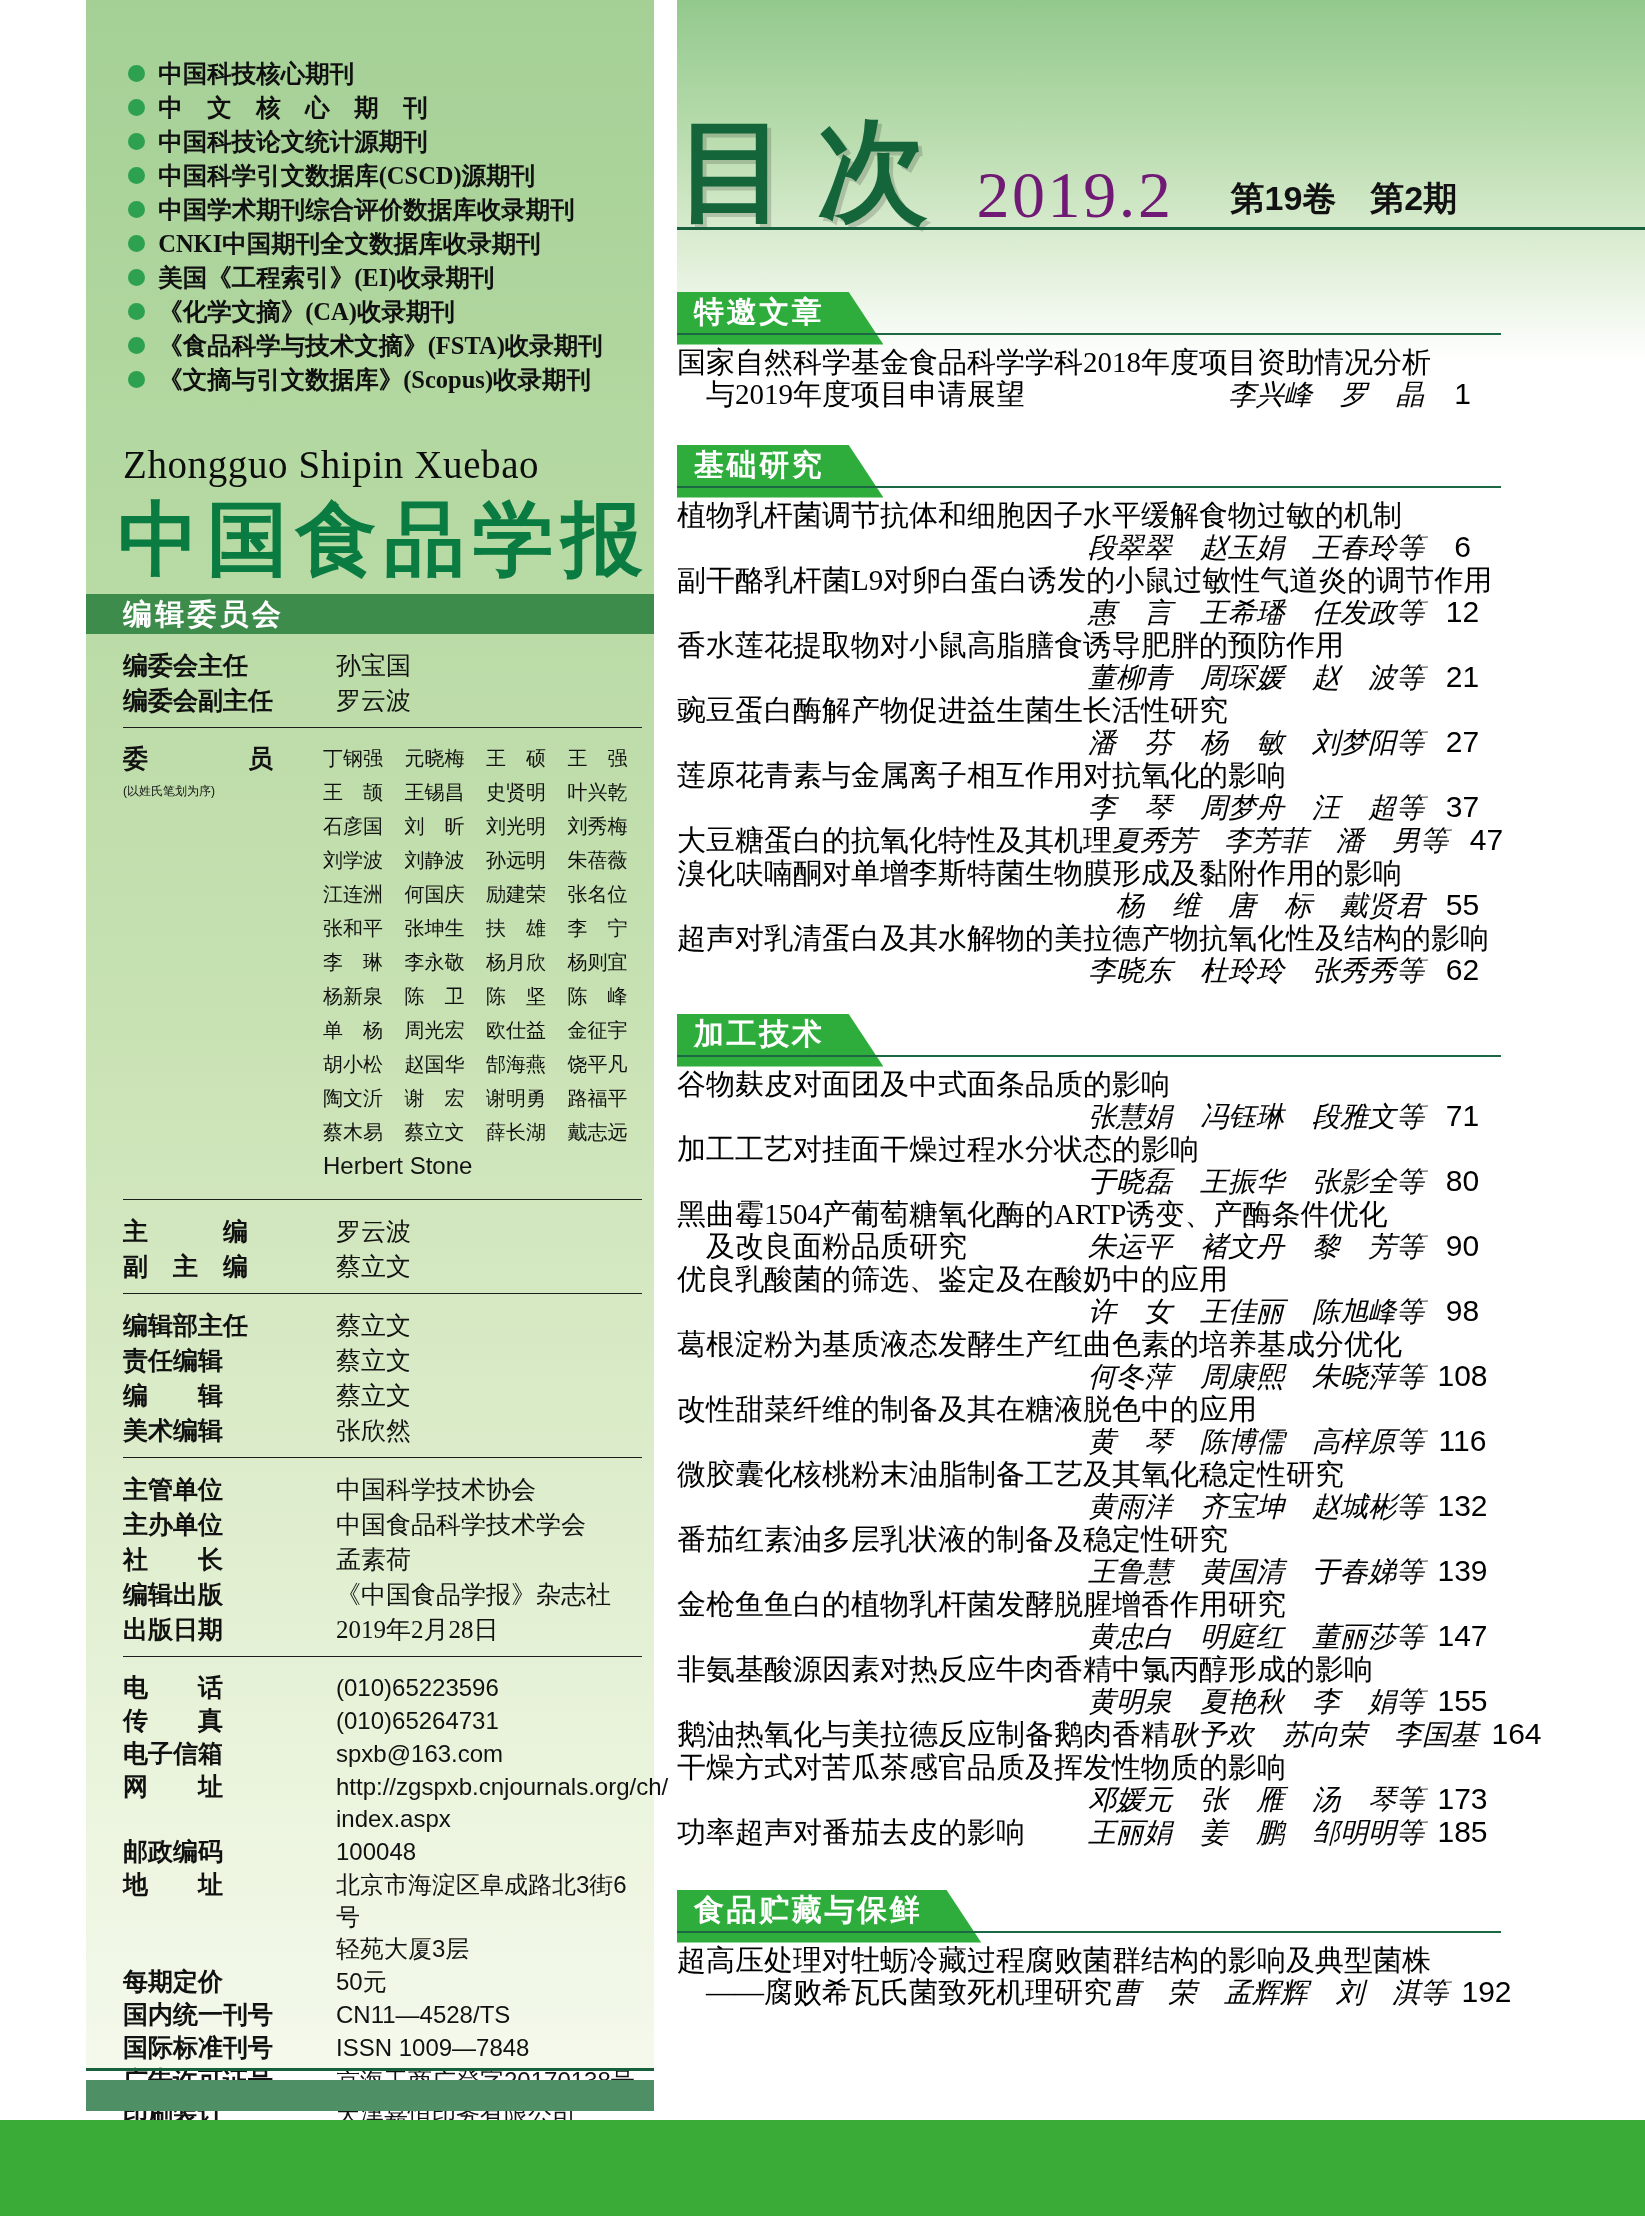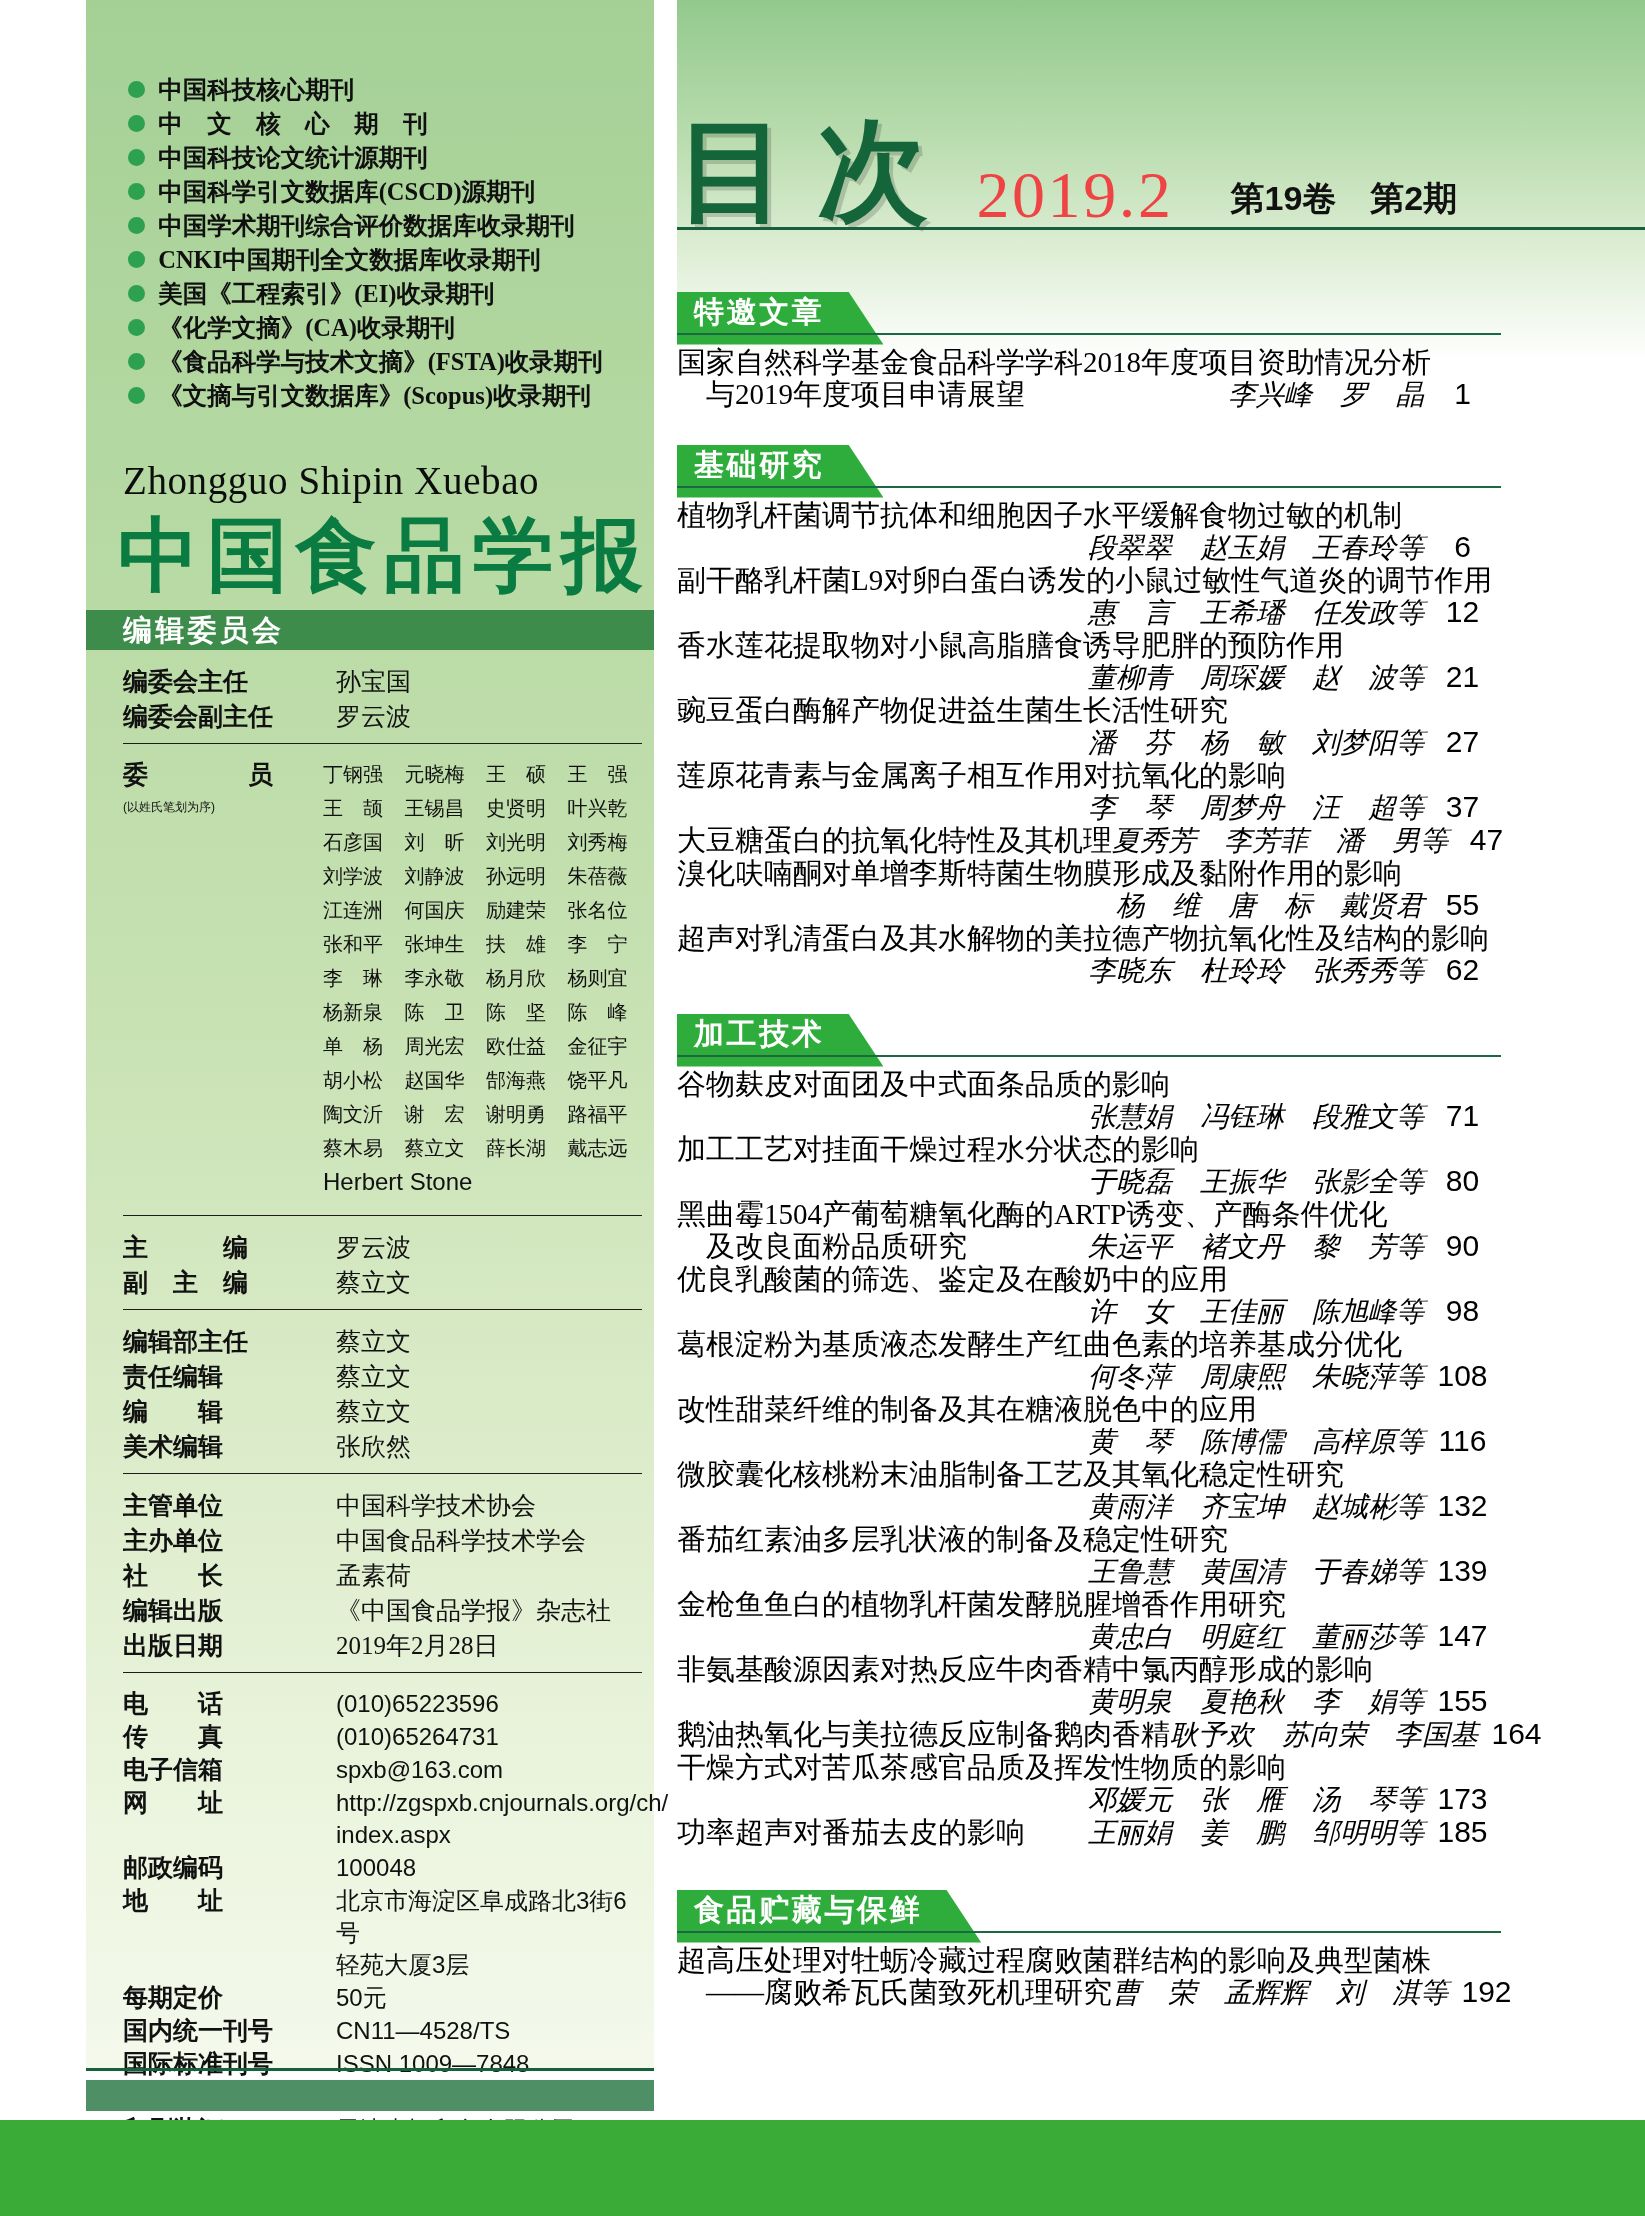--- a/index.html
+++ b/index.html
@@ -2,21 +2,21 @@
 <html style="font-size:10.3px"><head>
 <meta charset="utf-8">
 <style>
   html,body{margin:0;padding:0;}
   body{width:1645px;height:2216px;background:#fff;font-family:"Liberation Sans","DejaVu Sans",sans-serif;}
   .page{position:relative;width:1645px;height:2216px;background:#fff;overflow:hidden;}
 
   
   .sidebar{position:absolute;left:86px;top:0;width:568px;height:2068px;
     background:linear-gradient(180deg,#a4d096 0%,#b4d8a1 22%,#c7e1b2 48%,#dcecca 70%,#ecf5df 88%,#f4f9ec 100%);}
-  .badges{list-style:none;margin:16px 14px 0 37px;padding:57px 0 0 0;}
+  .badges{list-style:none;margin:0 14px 0 37px;padding:57px 0 0 0;}
   .badge{display:flex;align-items:flex-start;height:34px;}
   .dot{width:17px;height:17px;border-radius:50%;background:#2da14f;margin:8.4px 13px 0 5.2px;flex:none;}
   .badge-text{font-family:"Liberation Serif","DejaVu Serif",serif;font-weight:600;font-size:24.5px;line-height:34px;color:#101010;white-space:pre;}
   .pinyin{margin:45px 14px 0 37px;font-family:"Liberation Serif","DejaVu Serif",serif;font-size:39px;line-height:45px;color:#0d0d0d;letter-spacing:0.6px;}
   .cn-title{margin:3.9px 6.5px 0 32px;font-weight:900;font-size:81px;line-height:97px;color:#0a7c41;letter-spacing:7.7px;white-space:nowrap;}
   .committee-bar{margin-top:6.5px;height:40px;background:#3e8c4b;color:#fff;font-weight:bold;font-size:29px;line-height:40px;padding-left:37px;letter-spacing:3.2px;}
   .block{margin:14px 11.6px 0 37px;}
   .kv{display:flex;align-items:baseline;}
   .kl{flex:0 0 213px;font-weight:bold;font-size:25px;line-height:34px;white-space:pre;color:#111;}
   .kval{flex:1;font-family:"Liberation Serif","DejaVu Serif",serif;font-size:25px;line-height:34px;white-space:pre-line;color:#111;}
@@ -34,21 +34,21 @@
   .sage-bar{position:absolute;left:86px;top:2080px;width:568px;height:31px;background:#4e8f66;}
   .bottom-bar{position:absolute;left:0;top:2120px;width:1645px;height:96px;background:#3aab36;}
 
   
   .rightcol{position:absolute;left:677px;top:0;width:968px;}
   .right-bg{position:absolute;left:0;top:0;width:968px;height:361px;
     background:linear-gradient(180deg,#93c98d 0%,#b9dcae 38%,#dcedd3 68%,#ffffff 100%);}
   .toc-head{position:relative;display:flex;align-items:flex-end;padding-top:104px;height:123px;}
   .toc-title{font-weight:900;font-size:111px;line-height:1;color:#14663a;letter-spacing:29px;white-space:nowrap;
     text-shadow:3.9px 3.9px 0 rgba(0,0,0,0.16);margin-top:12px;}
-  .toc-issue{font-family:"Liberation Serif","DejaVu Serif",serif;font-size:66px;line-height:0.95;color:#ef4444;margin-left:19.4px;letter-spacing:2.6px;}
+  .toc-issue{font-family:"Liberation Serif","DejaVu Serif",serif;font-size:66px;line-height:0.95;color:#701a75;margin-left:19.4px;letter-spacing:2.6px;}
   .toc-vol{font-weight:bold;font-size:34px;color:#111;margin-left:57px;margin-bottom:5.2px;white-space:pre;}
   .toc-rule{position:relative;height:2.6px;background:#185f3e;width:968px;}
   .sec{position:relative;}
   .sec:nth-of-type(1){margin-top:62px;}
   .sec:nth-of-type(2){margin-top:34px;}
   .sec:nth-of-type(3){margin-top:27px;}
   .sec:nth-of-type(4){margin-top:41px;}
   .sec-head{position:relative;height:41px;}
   .tab{display:inline-block;height:53px;line-height:40px;background:#2fad3c;color:#fff;
     font-weight:bold;font-size:30px;letter-spacing:2.6px;padding:0 59px 0 17px;

